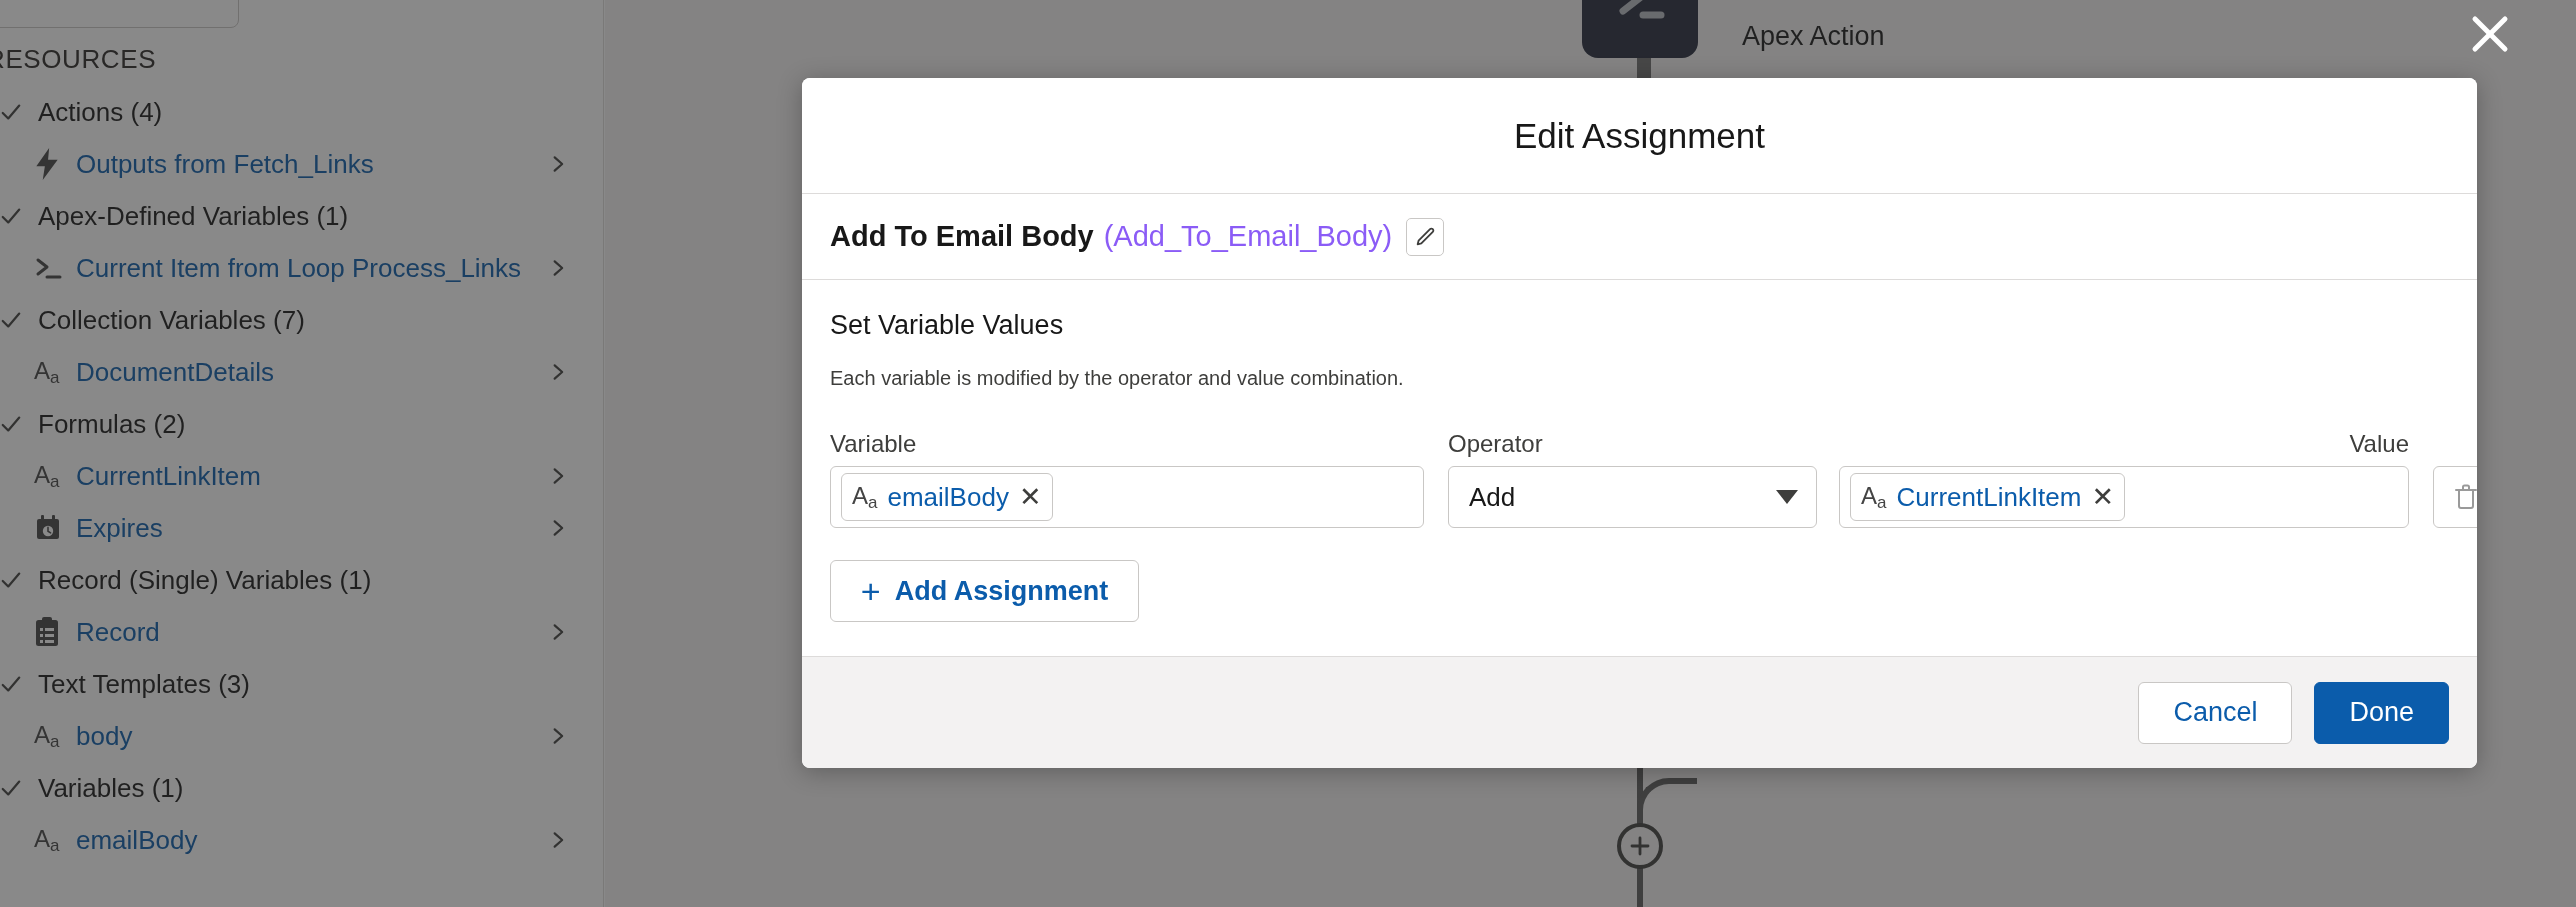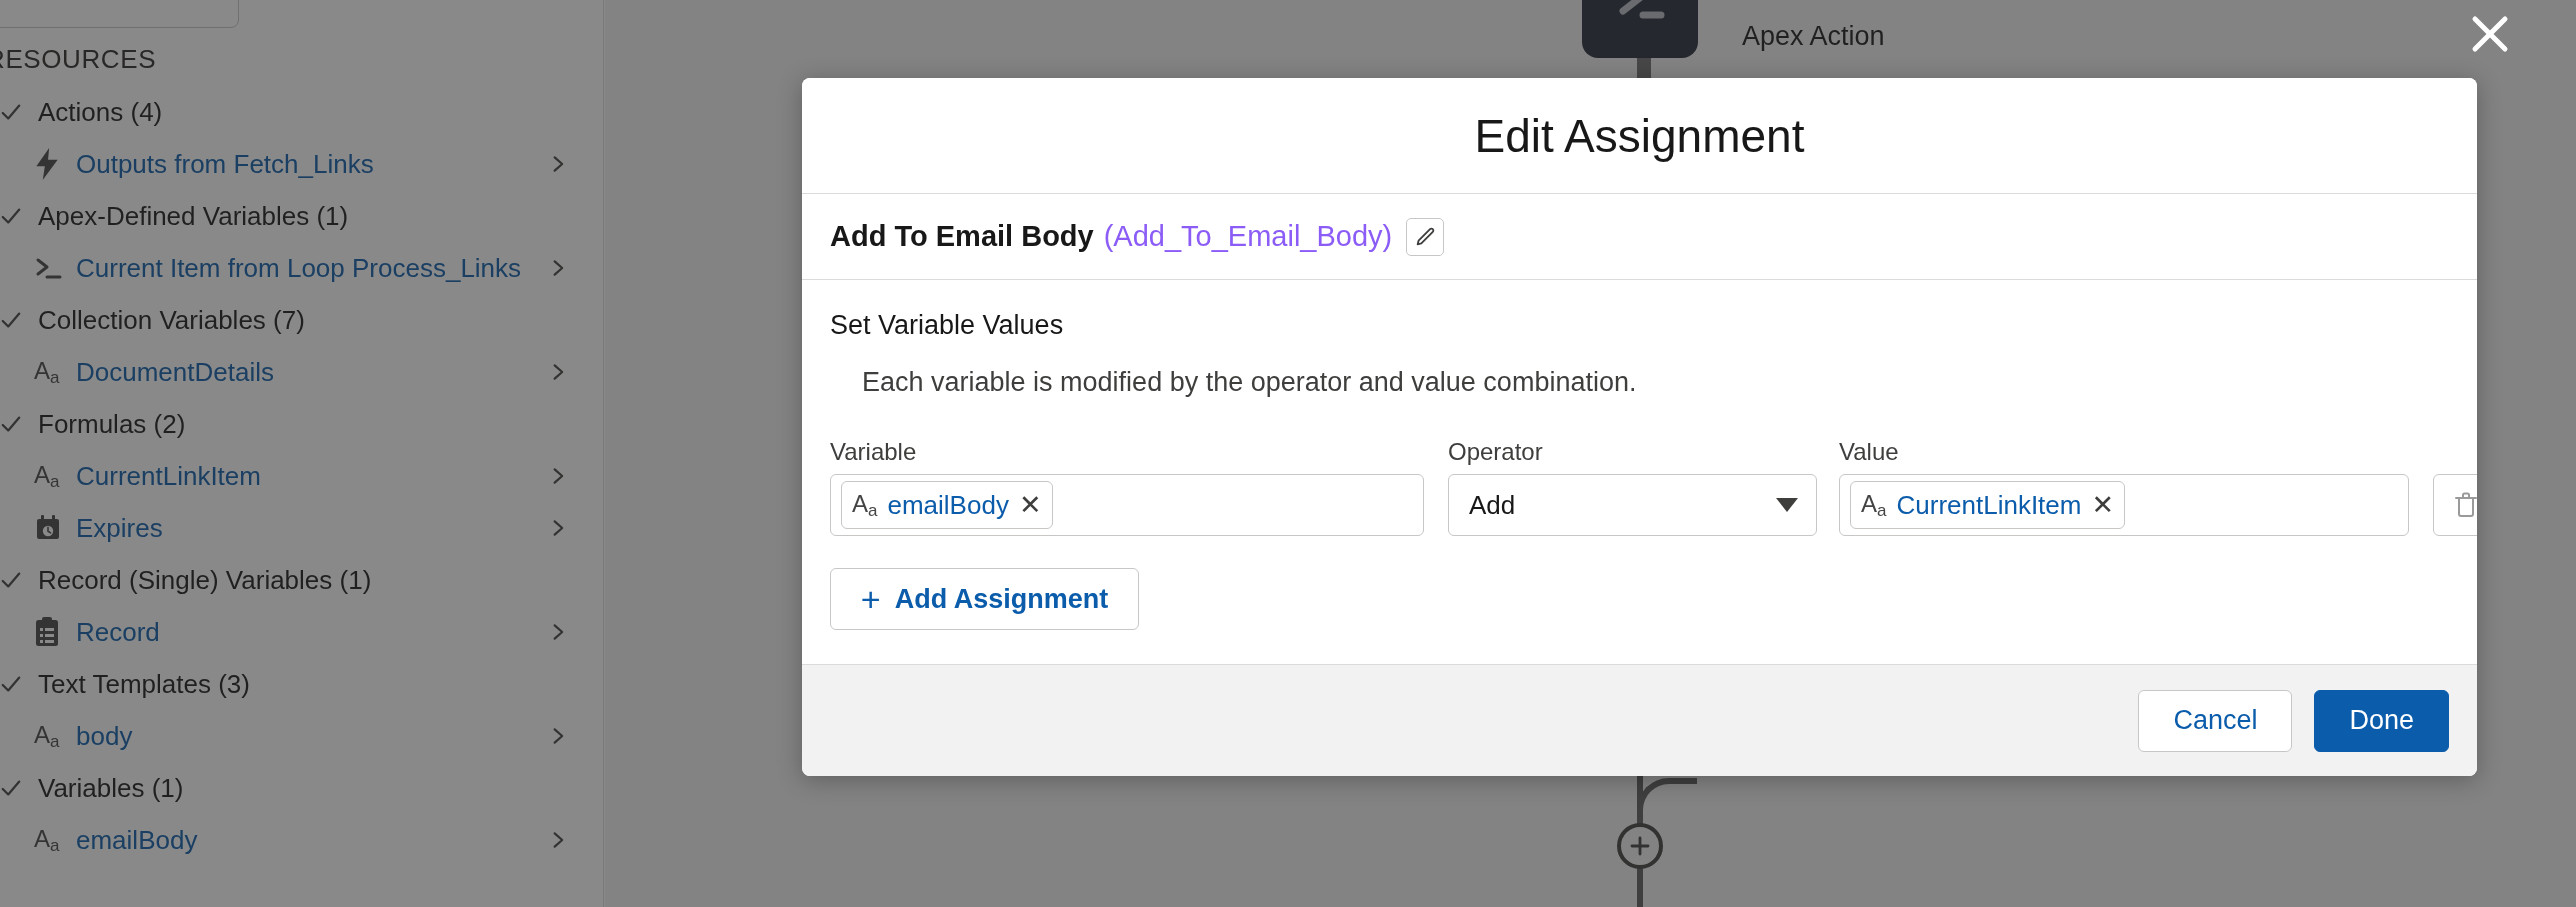--- a/index.html
+++ b/index.html
@@ -247,21 +247,21 @@
 
   .modal-header {
     height: 116px;
     display: flex;
     align-items: center;
     justify-content: center;
     border-bottom: 1px solid #dddbda;
     background: #ffffff;
   }
   .modal-title {
-    font-size: 46px;
+    font-size: 35px;
     color: #181818;
     font-weight: 400;
   }
 
   .modal-subhead {
     height: 86px;
     display: flex;
     align-items: center;
     padding-left: 28px;
     border-bottom: 1px solid #dddbda;
@@ -295,40 +295,39 @@
     padding: 30px 28px 34px 28px;
     background: #ffffff;
   }
 
   .section-title {
     font-size: 27px;
     color: #181818;
     margin-bottom: 26px;
   }
   .section-desc {
-    font-size: 27px;
+    font-size: 20px;
     color: #3e3e3c;
     margin-bottom: 40px;
-    margin-left: 32px;
   }
 
   .row-labels {
     display: flex;
     align-items: flex-end;
     margin-bottom: 8px;
   }
   .col-label {
     font-size: 24px;
     color: #3e3e3c;
   }
   .c-variable { width: 594px; flex: 0 0 594px; }
   .c-gap1 { width: 24px; flex: 0 0 24px; }
   .c-operator { width: 369px; flex: 0 0 369px; }
   .c-gap2 { width: 22px; flex: 0 0 22px; }
-  .c-value { width: 570px; flex: 0 0 570px; }
+  .c-value { width: 570px; flex: 0 0 570px; text-align: right; }
   .c-gap3 { width: 24px; flex: 0 0 24px; }
   .c-trash { width: 66px; flex: 0 0 66px; }
 
   .row-fields {
     display: flex;
     align-items: center;
   }
 
   .combo-field {
     height: 62px;

